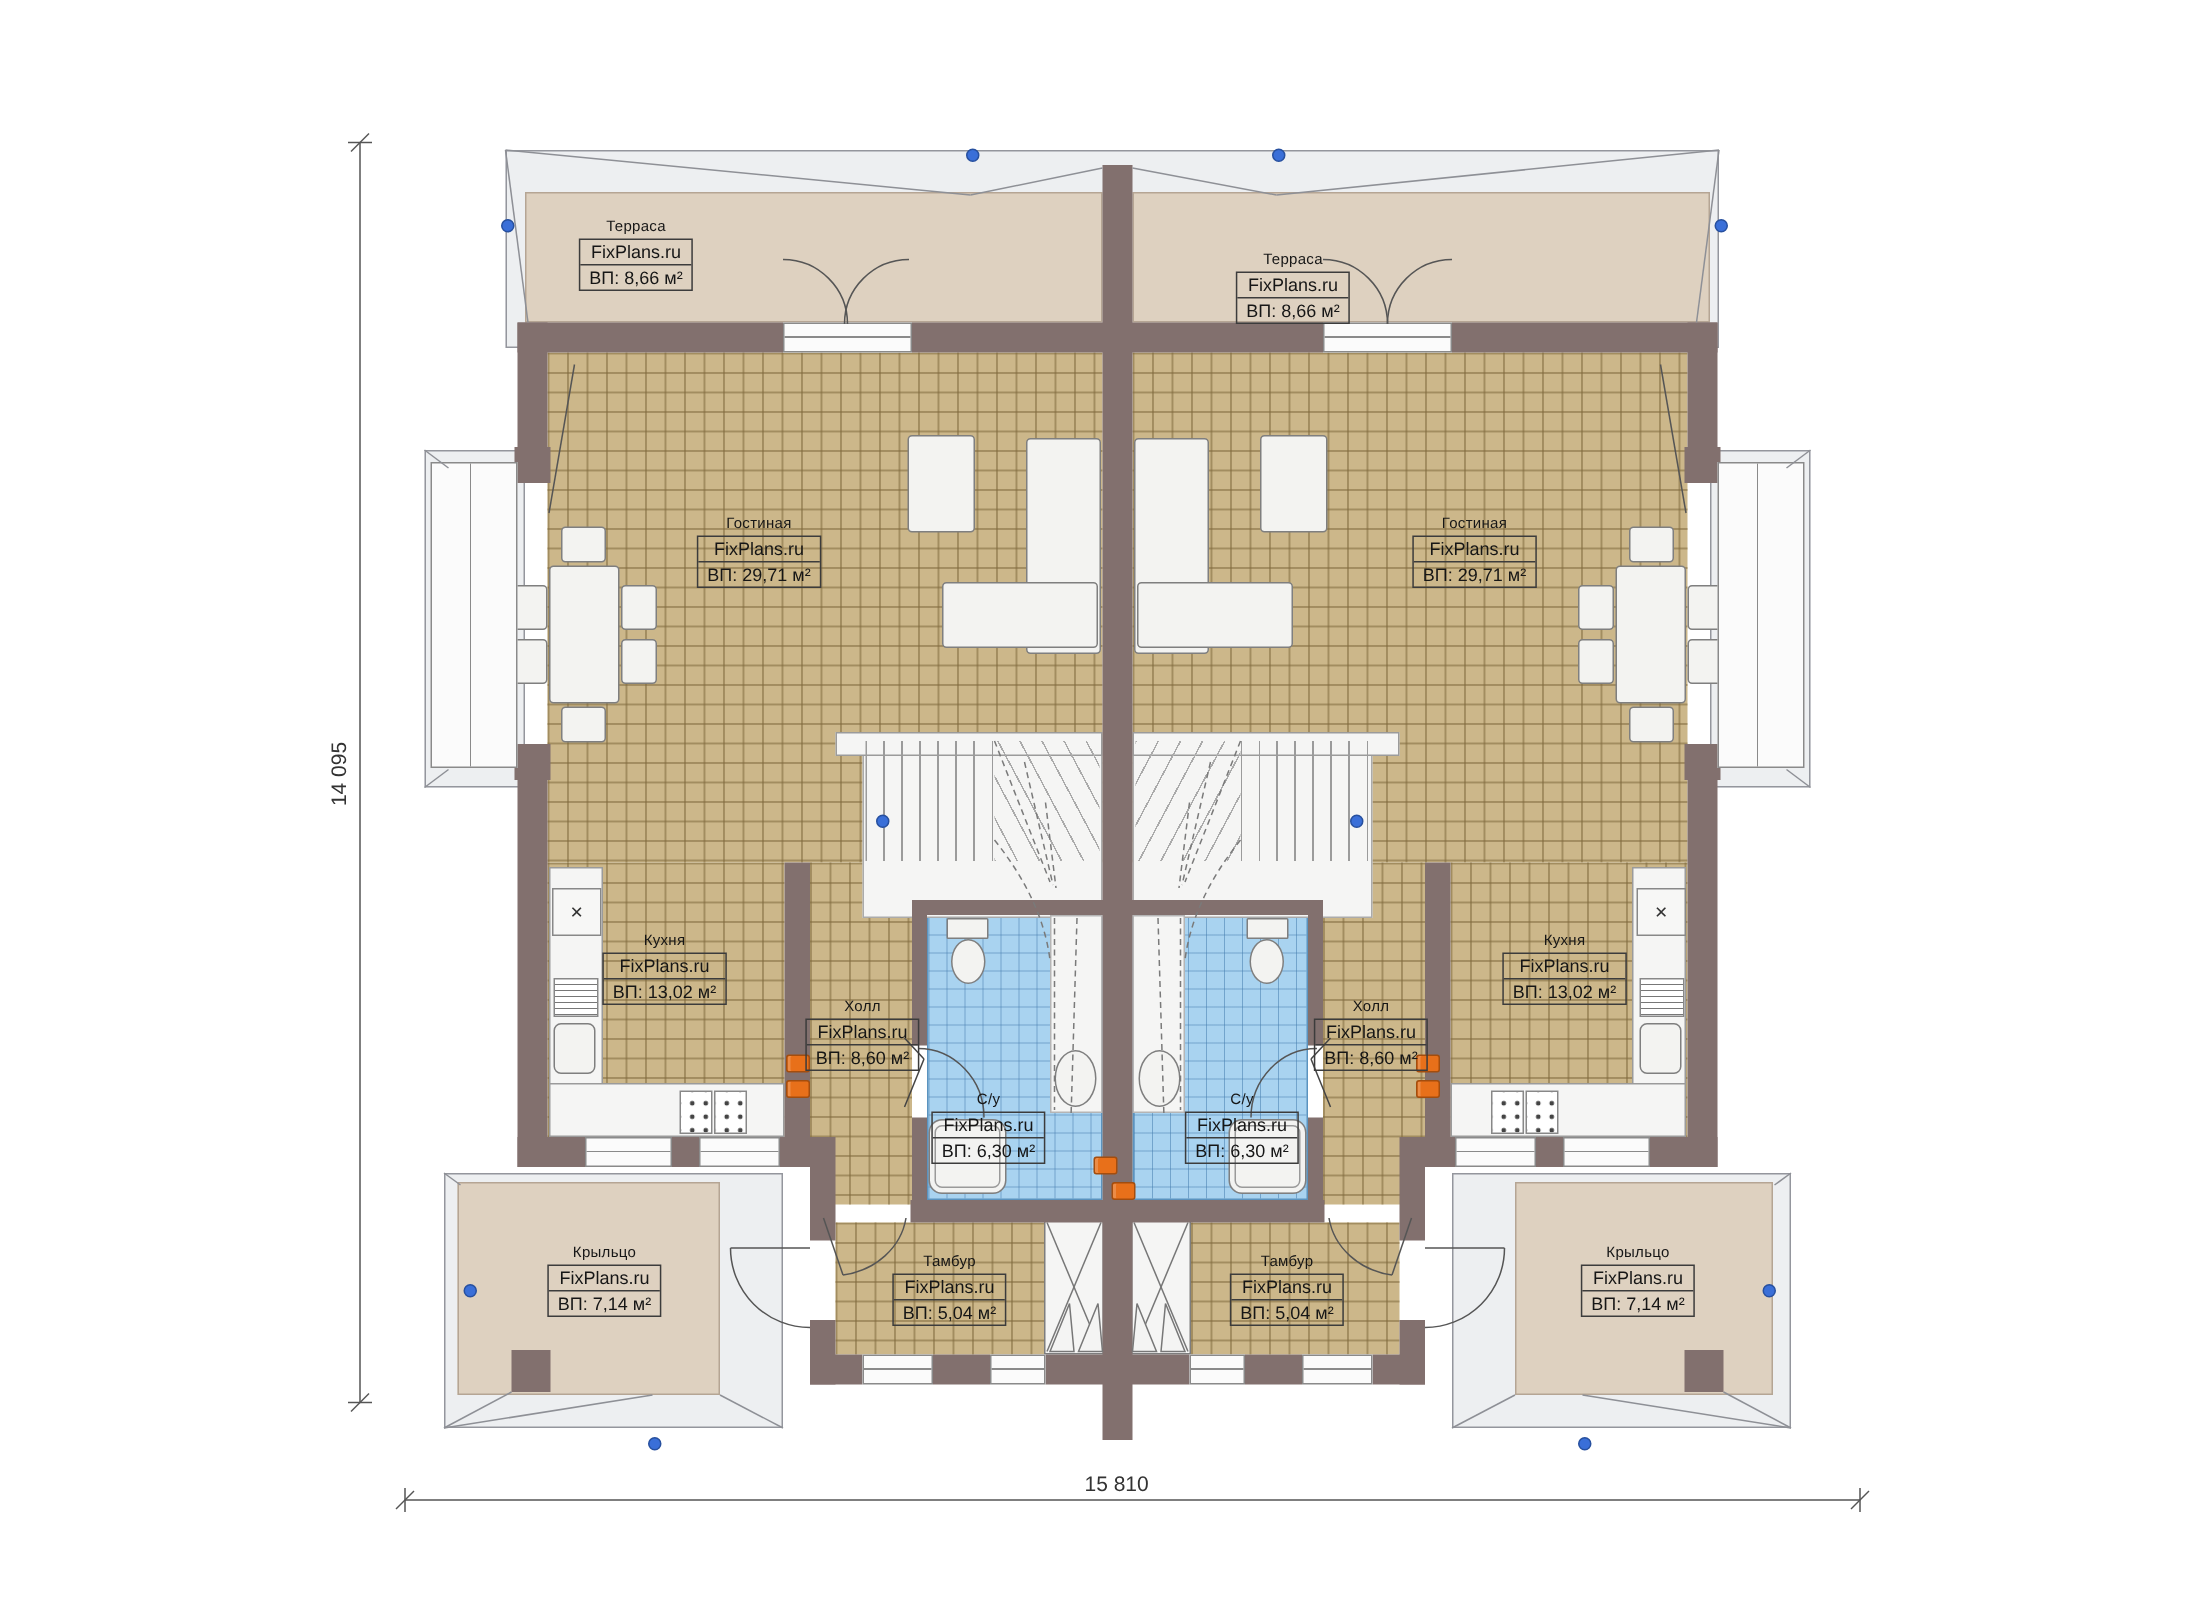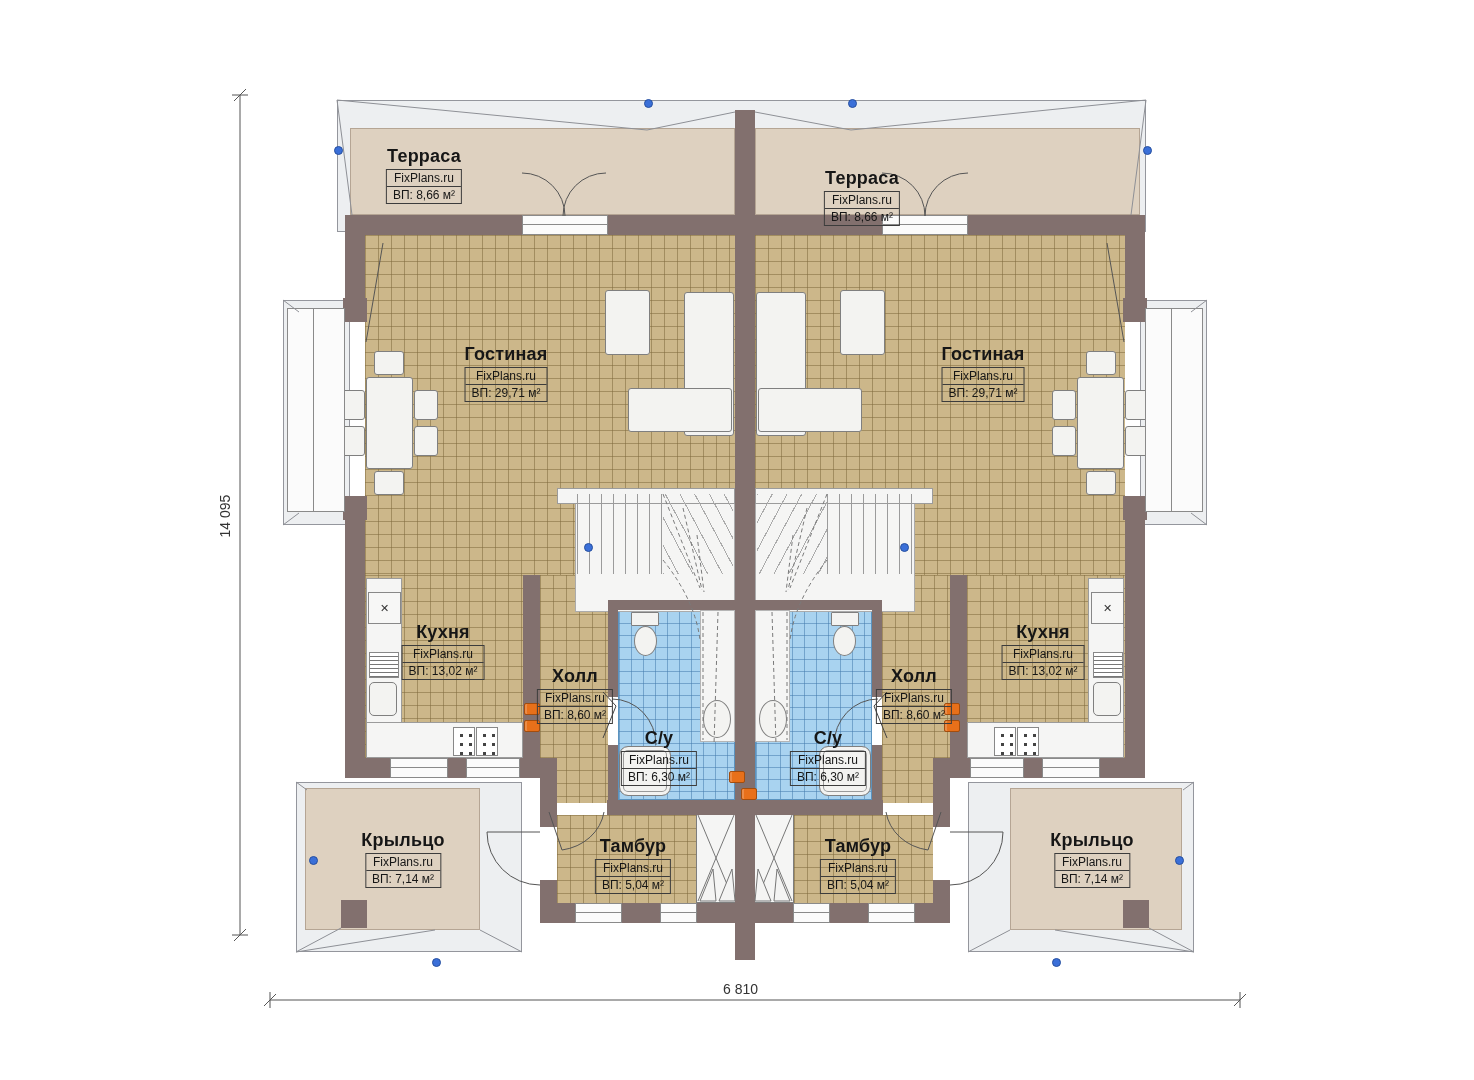--- a/index.html
+++ b/index.html
@@ -28,21 +28,21 @@
   .outlet{position:absolute;width:14px;height:10px;background:#e8701a;border:1px solid #a34d0e;border-radius:2px;z-index:8;
           box-shadow:inset 2px 0 0 #fff3;}
   .burner{position:absolute;z-index:4;background-color:#fff;border:1px solid #888;
           background-image:radial-gradient(circle,#444 1.5px,transparent 1.7px);background-size:9px 9px;background-position:3px 3px;}
   .hatch{position:absolute;z-index:4;background-color:#fff;border:1px solid #888;
          background-image:repeating-linear-gradient(0deg,#777 0 1px,transparent 1px 4px);}
   .fridge{position:absolute;z-index:4;background:#f7f7f6;border:1px solid #888;display:flex;align-items:center;justify-content:center;
           font-size:11px;color:#333;}
   .oval{border-radius:50%;}
   .rlabel{position:absolute;transform:translateX(-50%);text-align:center;z-index:9;white-space:nowrap;}
-  .rname{font-weight:bold;font-size:18px;letter-spacing:.2px;}
+  .rname{font-weight:normal;font-size:10px;letter-spacing:.2px;}
   .rbox{display:inline-block;border:1px solid #3c3c3c;margin-top:2px;background:transparent;}
   .rbox .wm{font-size:12px;padding:1px 6px;border-bottom:1px solid #3c3c3c;}
   .rbox .ar{font-size:12px;padding:1px 6px;}
   .dim{position:absolute;font-size:14px;color:#333;z-index:9;white-space:nowrap;}
   .dim-v{transform:rotate(-90deg);transform-origin:center;}
   svg.linework{position:absolute;left:0;top:0;z-index:7;pointer-events:none;}
 </style>
 </head>
 <body>
 
@@ -362,15 +362,15 @@
     <div class="rbox"><div class="wm">FixPlans.ru</div>
       <div class="ar">ВП: 7,14 м²</div></div>
   </div>
   <div class="rlabel" style="left:1092px;top:830px">
     <div class="rname">Крыльцо</div>
     <div class="rbox"><div class="wm">FixPlans.ru</div>
       <div class="ar">ВП: 7,14 м²</div></div>
   </div>
 
   <div class="dim dim-v" style="left:204px;top:508px">14 095</div>
-  <div class="dim" style="left:723px;top:981px">6 810</div>
+  <div class="dim" style="left:723px;top:981px">15 810</div>
 
 </div>
 
 </body></html>

